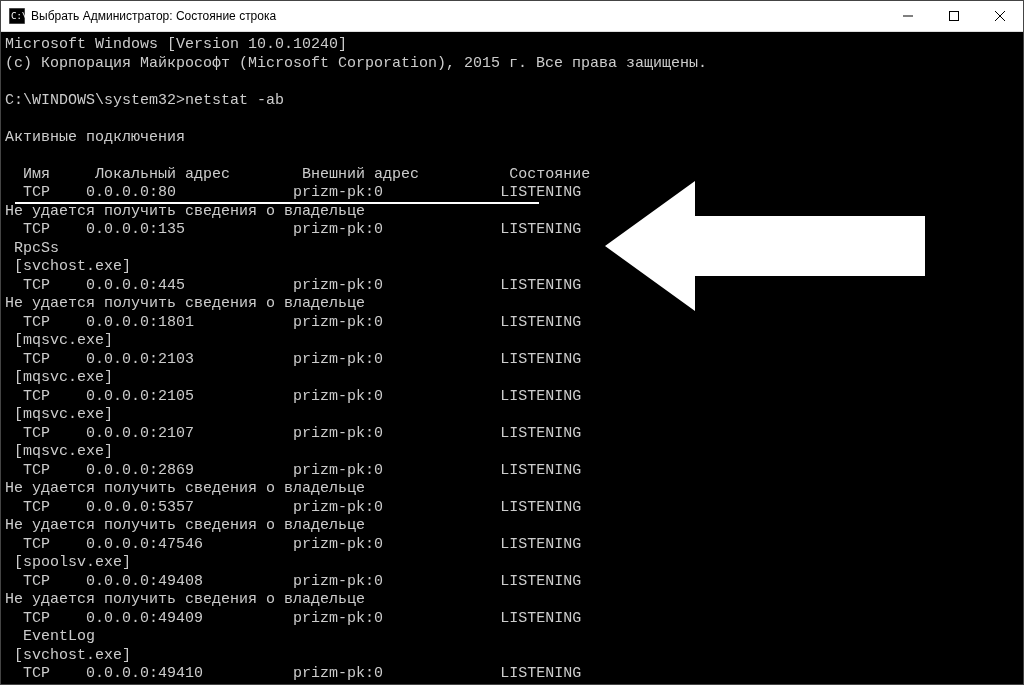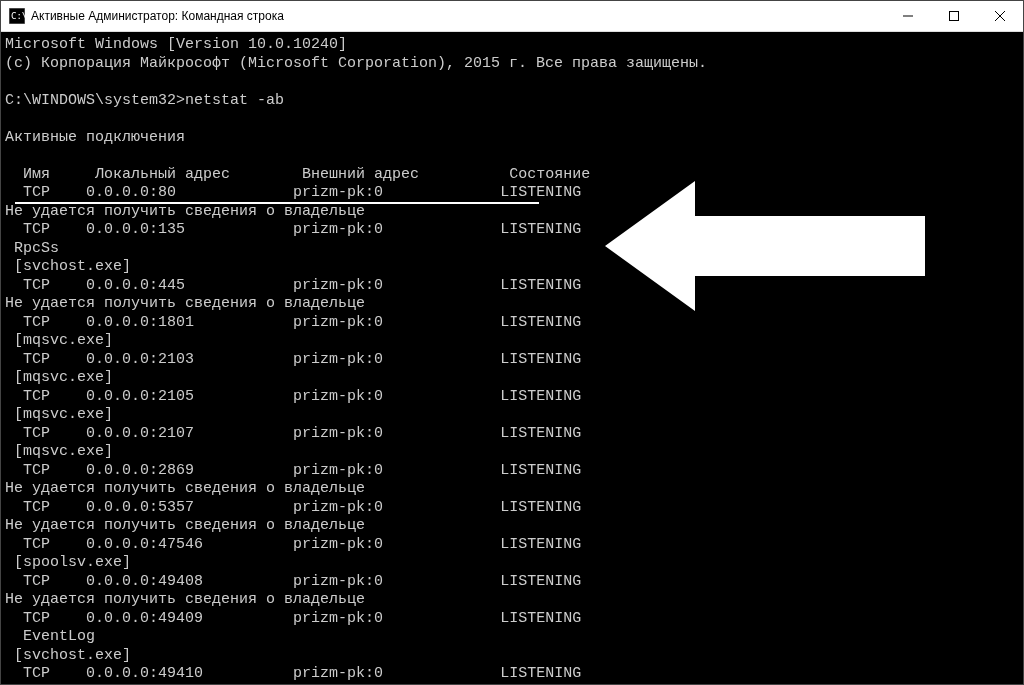--- a/index.html
+++ b/index.html
@@ -112,21 +112,21 @@
 
 <div class="window">
   <div class="titlebar">
     <span class="icon">
       <svg width="16" height="16" viewBox="0 0 16 16">
         <rect x="0" y="0" width="16" height="16" fill="#000"></rect>
         <rect x="0" y="0" width="16" height="16" fill="none" stroke="#888" stroke-width="1"></rect>
         <text x="2" y="11" font-family="Consolas,monospace" font-size="9" fill="#fff">C:\</text>
       </svg>
     </span>
-    <span class="title">Активные Администратор: Командная строка</span>
+    <span class="title">Выбрать Администратор: Состояние строка</span>
     <div class="win-controls">
       <div class="win-btn">
         <svg width="10" height="10" viewBox="0 0 10 10">
             <line x1="0" y1="5" x2="10" y2="5" stroke="#000" stroke-width="1"></line>
           </svg>
       </div>
       <div class="win-btn">
         <svg width="10" height="10" viewBox="0 0 10 10">
             <rect x="0.5" y="0.5" width="9" height="9" fill="none" stroke="#000" stroke-width="1"></rect>
           </svg>

